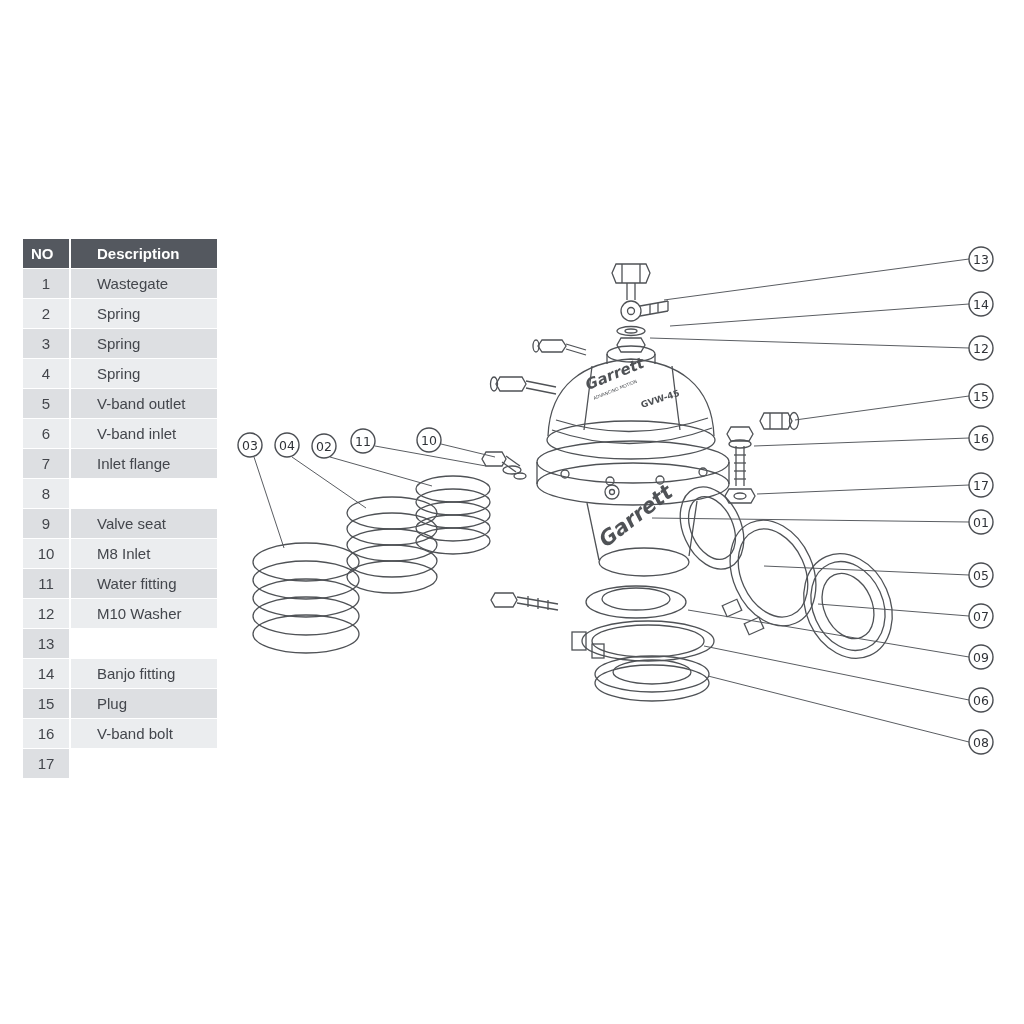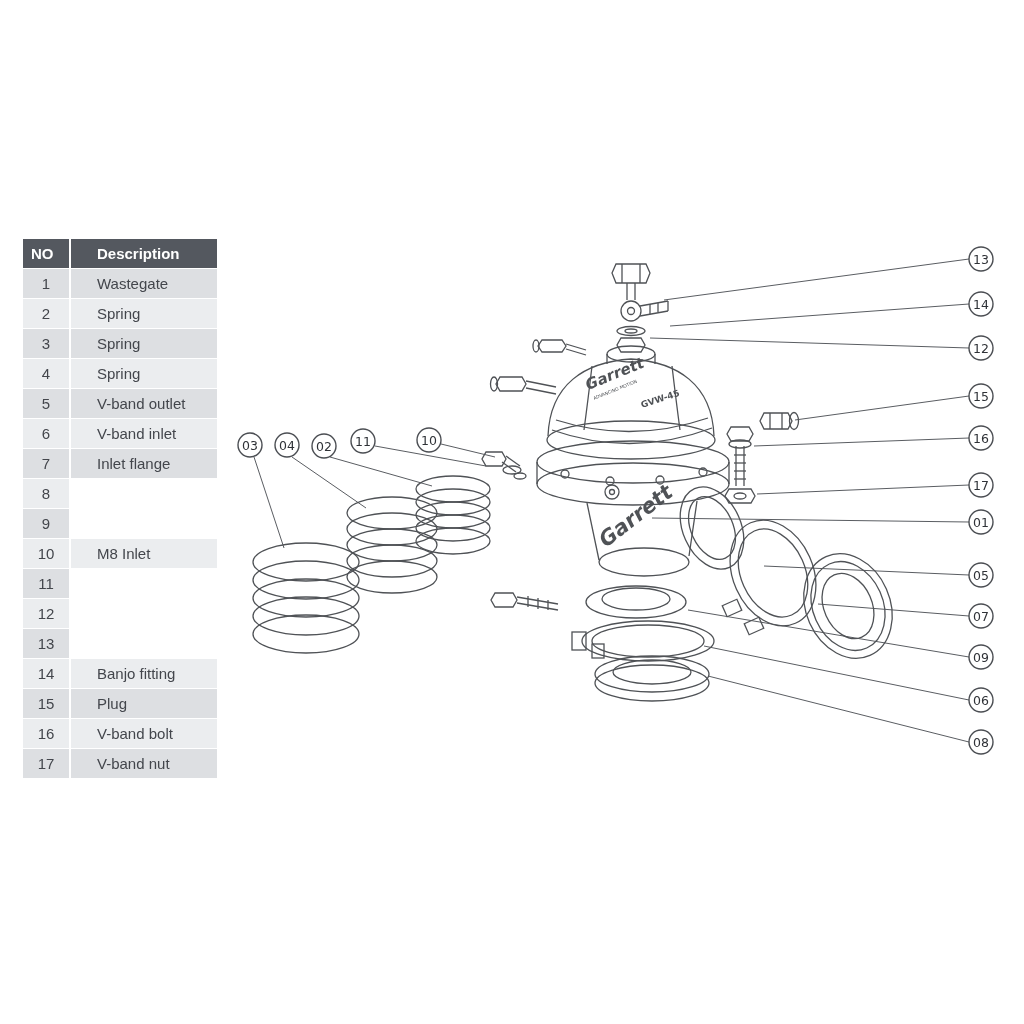--- a/index.html
+++ b/index.html
@@ -70,49 +70,51 @@
     </div>
     <div class="t-row row-a">
       <div class="c-no">7</div>
       <div class="c-desc">Inlet flange</div>
     </div>
     <div class="t-row row-b">
       <div class="c-no">8</div>
     </div>
     <div class="t-row row-a">
       <div class="c-no">9</div>
+      <div class="c-desc">Valve seat</div>
     </div>
     <div class="t-row row-b">
       <div class="c-no">10</div>
       <div class="c-desc">M8 Inlet</div>
     </div>
     <div class="t-row row-a">
       <div class="c-no">11</div>
+      <div class="c-desc">Water fitting</div>
     </div>
     <div class="t-row row-b">
       <div class="c-no">12</div>
+      <div class="c-desc">M10 Washer</div>
     </div>
     <div class="t-row row-a">
       <div class="c-no">13</div>
     </div>
     <div class="t-row row-b">
       <div class="c-no">14</div>
       <div class="c-desc">Banjo fitting</div>
     </div>
     <div class="t-row row-a">
       <div class="c-no">15</div>
       <div class="c-desc">Plug</div>
     </div>
     <div class="t-row row-b">
       <div class="c-no">16</div>
       <div class="c-desc">V-band bolt</div>
     </div>
     <div class="t-row row-a">
       <div class="c-no">17</div>
-      <div class="c-desc">V-band nut</div>
     </div>
   </div>
 
   <svg class="diagram" viewBox="0 0 1024 1024">
 
     <g class="leader">
       <line x1="969" y1="259" x2="664" y2="300"></line>
       <line x1="969" y1="304" x2="670" y2="326"></line>
       <line x1="969" y1="348" x2="650" y2="338"></line>
       <line x1="969" y1="396" x2="795" y2="420"></line>

